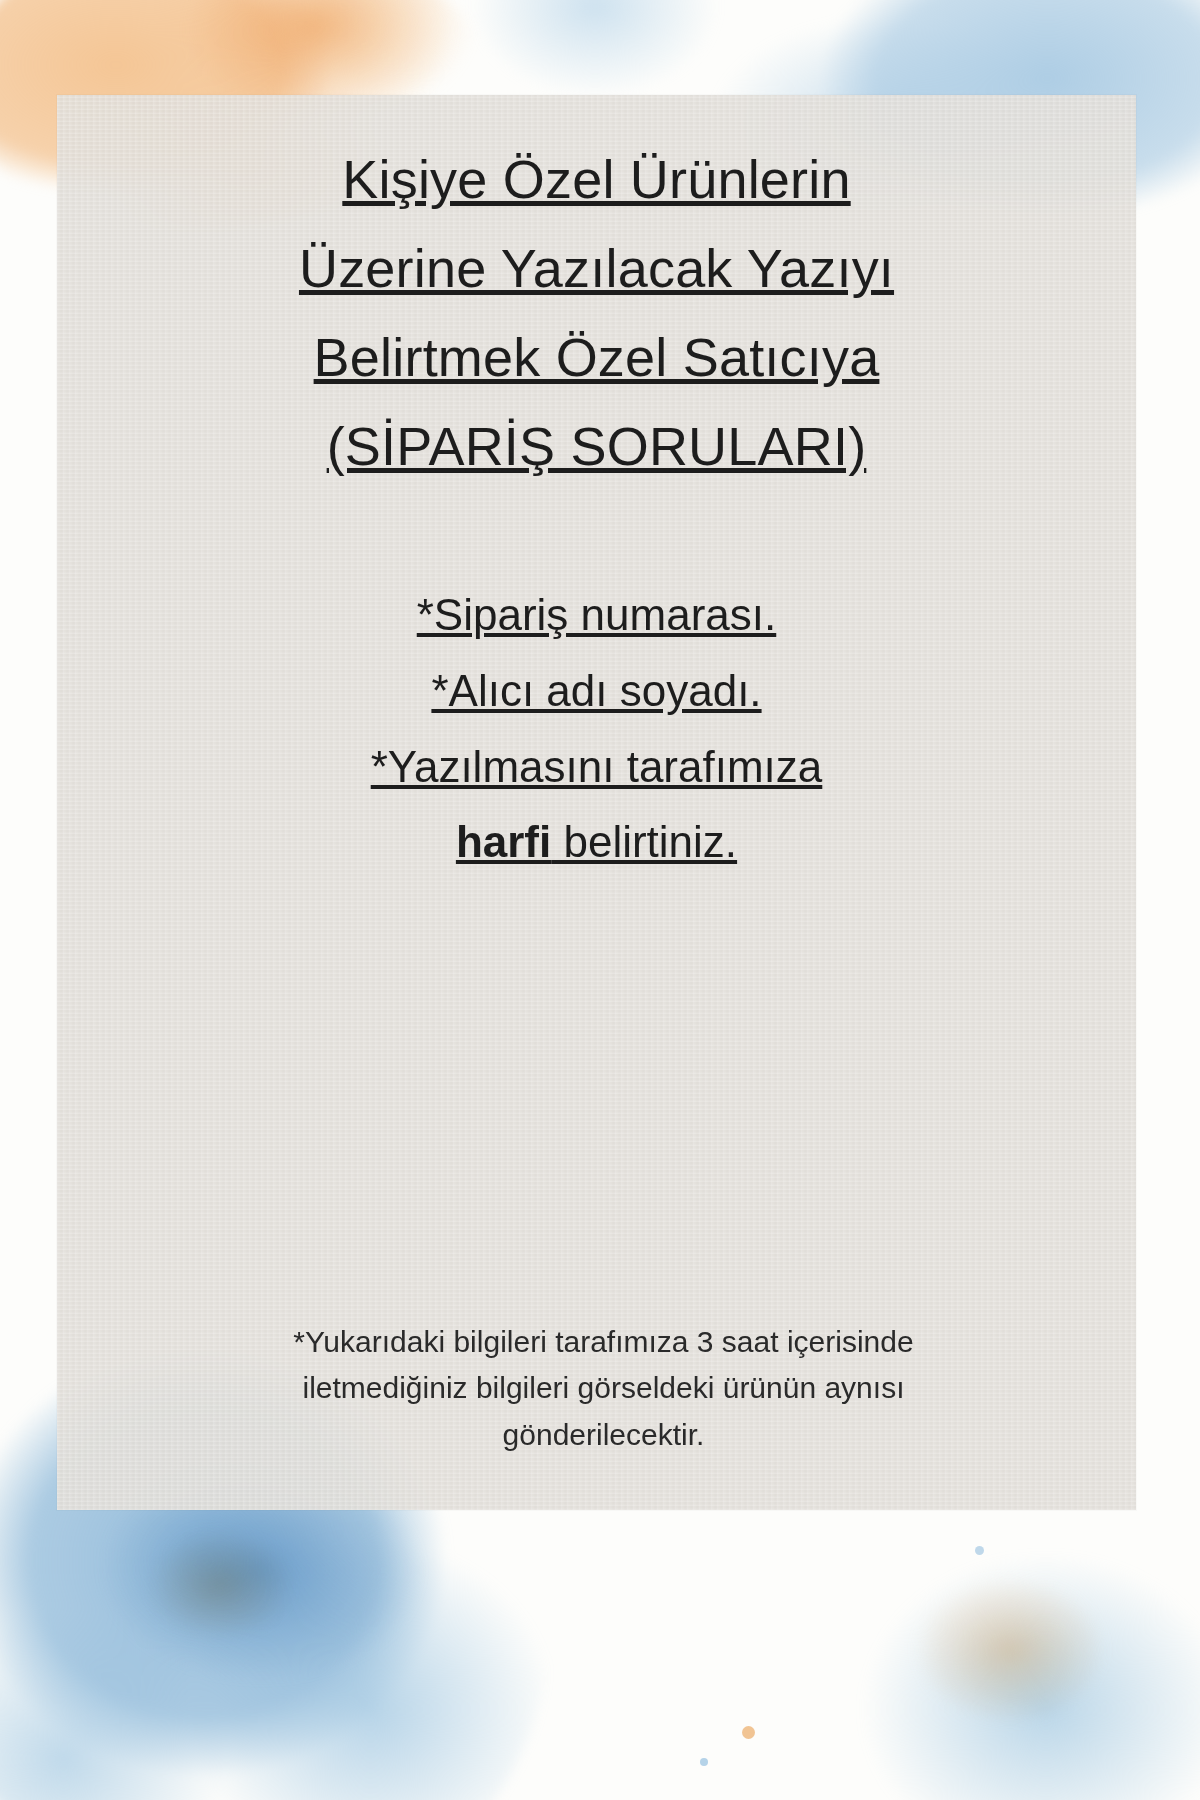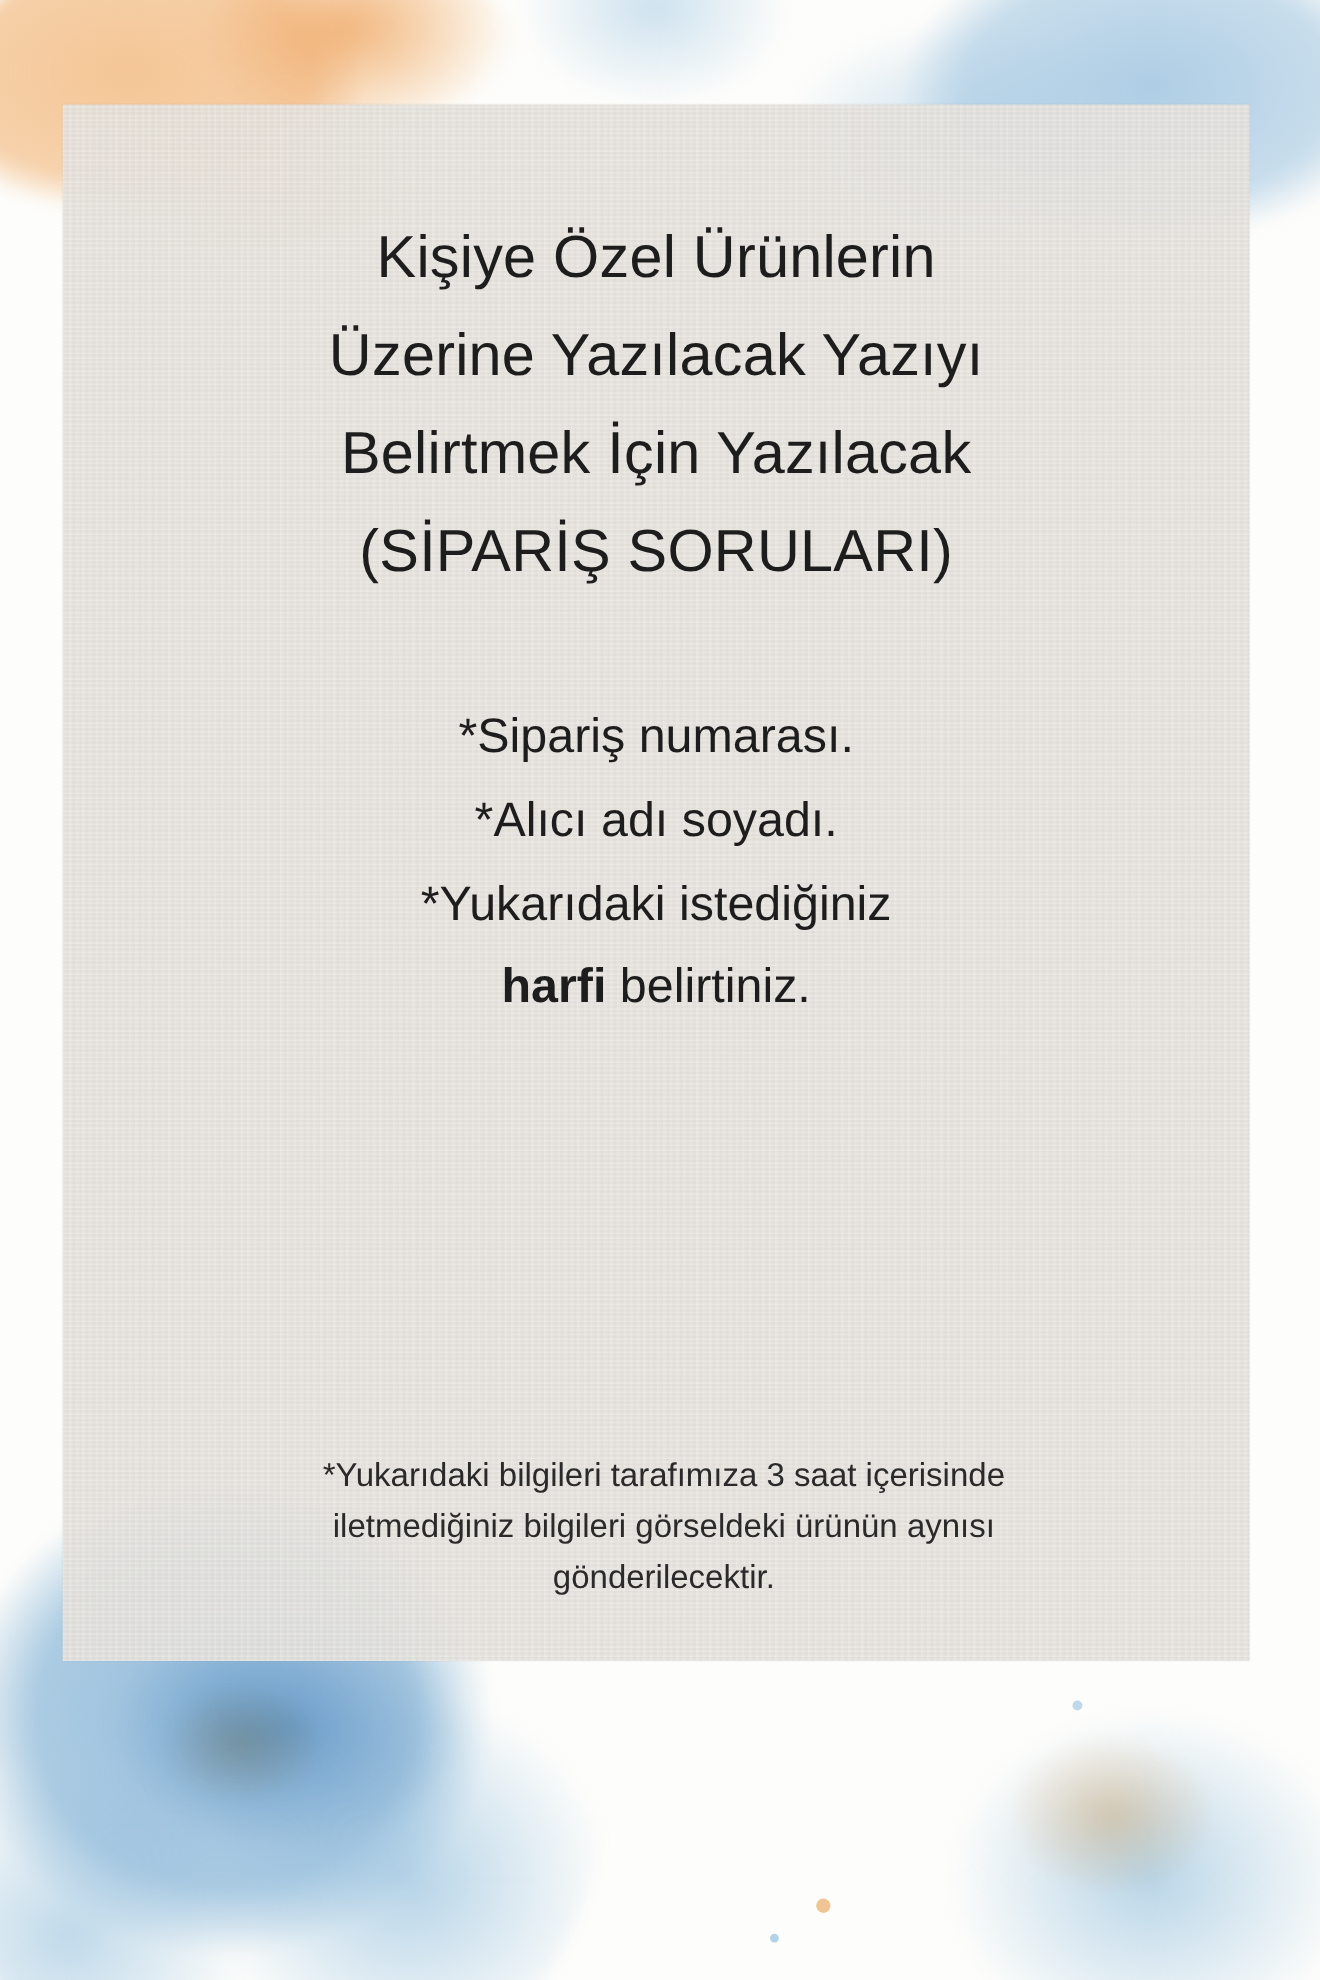--- a/index.html
+++ b/index.html
@@ -136,23 +136,24 @@
       repeating-linear-gradient(0deg, rgba(255,255,255,0.22) 0px, rgba(255,255,255,0) 2px, rgba(0,0,0,0.012) 3px, rgba(255,255,255,0) 4px),
       repeating-linear-gradient(90deg, rgba(255,255,255,0.16) 0px, rgba(255,255,255,0) 3px, rgba(0,0,0,0.01) 4px, rgba(255,255,255,0) 6px);
     pointer-events: none;
   }
 
   .content {
     position: relative;
     width: 100%;
     height: 100%;
     box-sizing: border-box;
-    padding: 95px 60px 0 60px;
+    padding: 40px 60px 0 60px;
     text-align: center;
     color: #1d1d1d;
+    text-decoration: underline;
   }
 
   .heading {
     font-size: 54px;
     line-height: 1.65;
     font-weight: 400;
     letter-spacing: 0.2px;
     margin: 0;
   }
   .heading .line {
@@ -211,30 +212,30 @@
   </div>
 
   <div class="card">
     <div class="card-texture"></div>
 
     <div class="content">
 
       <h1 class="heading">
         <span class="line">Kişiye Özel Ürünlerin</span>
         <span class="line">Üzerine Yazılacak Yazıyı</span>
-        <span class="line">Belirtmek İçin Yazılacak</span>
+        <span class="line">Belirtmek Özel Satıcıya</span>
         <span class="line">(SİPARİŞ SORULARI)</span>
       </h1>
 
       <div class="gap-1"></div>
 
       <div class="bullets">
         <span class="line">*Sipariş numarası.</span>
         <span class="line">*Alıcı adı soyadı.</span>
-        <span class="line">*Yukarıdaki istediğiniz</span>
+        <span class="line">*Yazılmasını tarafımıza</span>
         <span class="line"><span class="strong">harfi</span><span> belirtiniz.</span></span>
       </div>
 
       <div class="footnote">
         <span class="line">*Yukarıdaki bilgileri tarafımıza 3 saat içerisinde</span>
         <span class="line">iletmediğiniz bilgileri görseldeki ürünün aynısı</span>
         <span class="line">gönderilecektir.</span>
       </div>
 
     </div>

